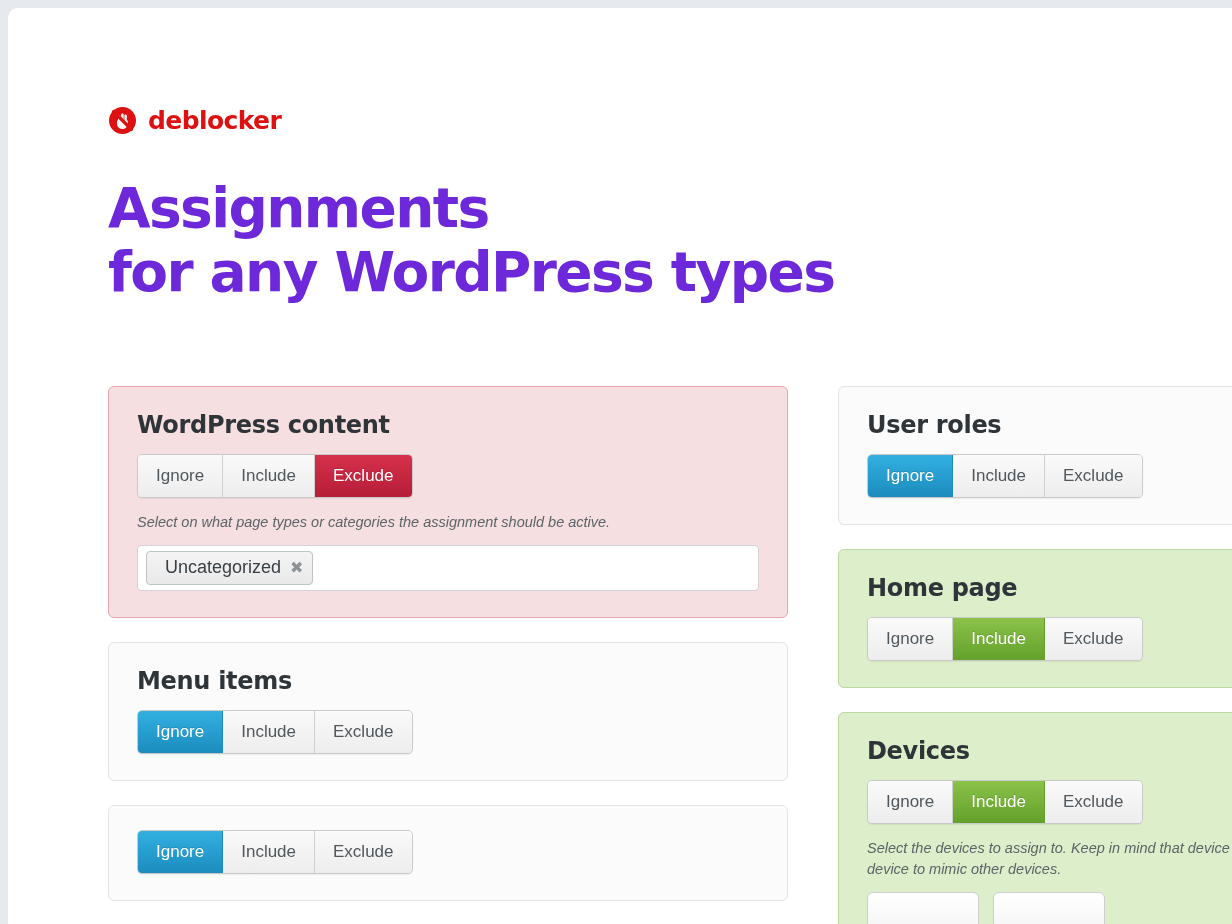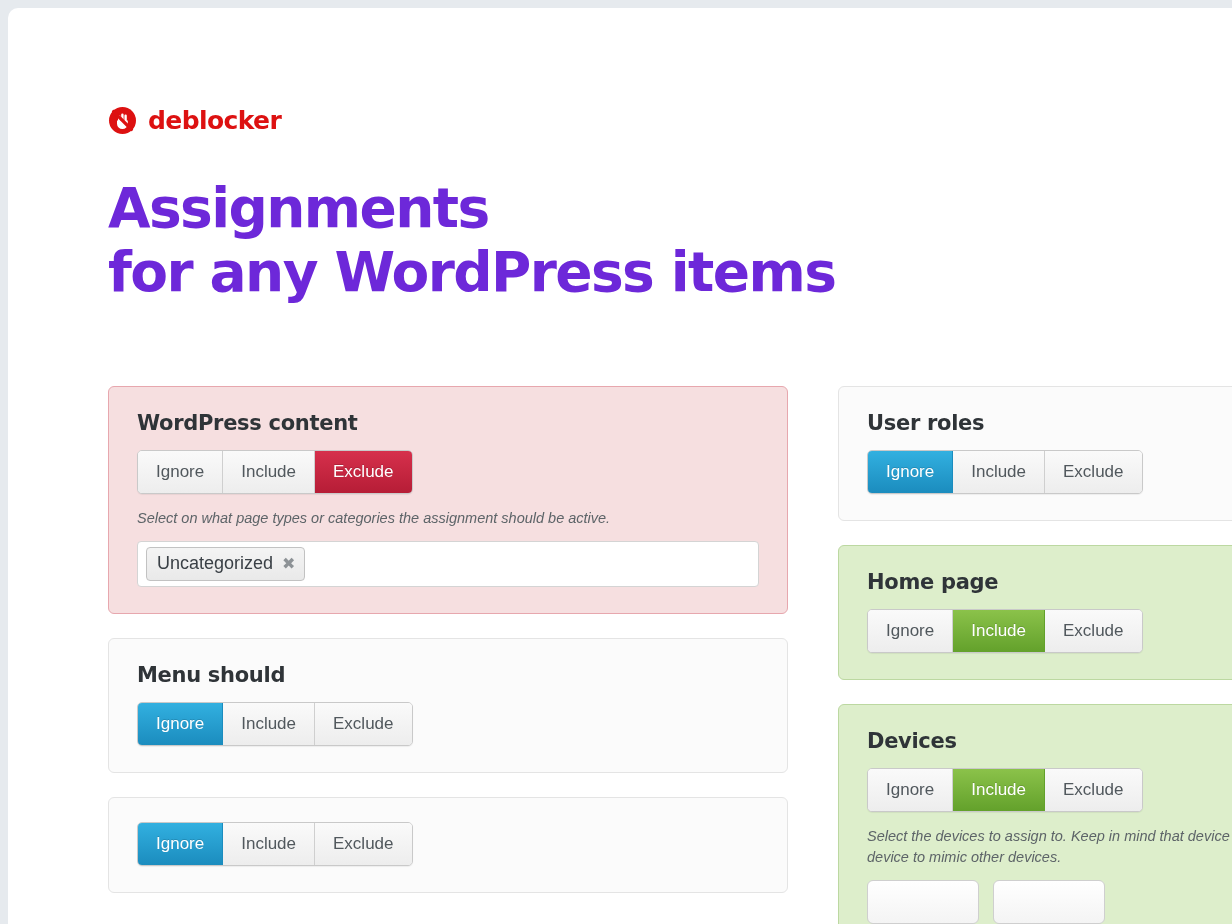--- a/index.html
+++ b/index.html
@@ -95,21 +95,21 @@
     background: #ddeecb;
     border-color: #bcd8a1;
   }
   .card.plain {
     background: #fbfbfb;
     border-color: #e4e4e4;
   }
 
   .card-title {
     font-family: "DejaVu Sans", sans-serif;
-    font-size: 21px;
+    font-size: 24px;
     font-weight: 700;
     letter-spacing: -0.3px;
     color: #2f3438;
     margin-bottom: 15px;
   }
 
   .card-help {
     font-size: 14.5px;
     line-height: 21px;
     color: #5d6468;
@@ -173,21 +173,21 @@
     align-items: center;
     gap: 6px;
   }
   .token {
     display: inline-flex;
     align-items: center;
     gap: 9px;
     background: linear-gradient(to bottom, #f4f4f4 0%, #e9e9e9 100%);
     border: 1px solid #c2c2c2;
     border-radius: 4px;
-    padding: 5px 9px 6px 10px;
+    padding: 5px 9px 6px 18px;
     font-size: 18px;
     color: #3a4046;
   }
   .token-x {
     font-size: 16px;
     color: #8d9296;
     line-height: 1;
     cursor: pointer;
   }
 
@@ -217,21 +217,21 @@
           <path d="M9 14.5h10.8v3.2a5.4 5.4 0 0 1-5.4 5.4 5.4 5.4 0 0 1-5.4-5.4z"></path>
         </g>
         <path d="M5.6 5.6 L23.4 23.4" stroke="#dd1111" stroke-width="3.4" stroke-linecap="round"></path>
       </svg>
     </span>
     <span class="brand-name">deblocker</span>
   </div>
 
   <h1 class="page-title">
     <span class="line">Assignments</span>
-    <span class="line">for any WordPress items</span>
+    <span class="line">for any WordPress types</span>
   </h1>
 
   <div class="col-left">
 
     <div class="card pink">
       <div class="card-title">WordPress content</div>
 
       <div class="segmented">
         <div class="seg">Ignore</div>
         <div class="seg">Include</div>
@@ -242,21 +242,21 @@
 
       <div class="token-field">
         <span class="token">
           <span>Uncategorized</span>
           <span class="token-x">✖</span>
         </span>
       </div>
     </div>
 
     <div class="card plain">
-      <div class="card-title">Menu should</div>
+      <div class="card-title">Menu items</div>
       <div class="segmented">
         <div class="seg active-blue">Ignore</div>
         <div class="seg">Include</div>
         <div class="seg">Exclude</div>
       </div>
     </div>
 
     <div class="card plain">
       <div class="segmented">
         <div class="seg active-blue">Ignore</div>

